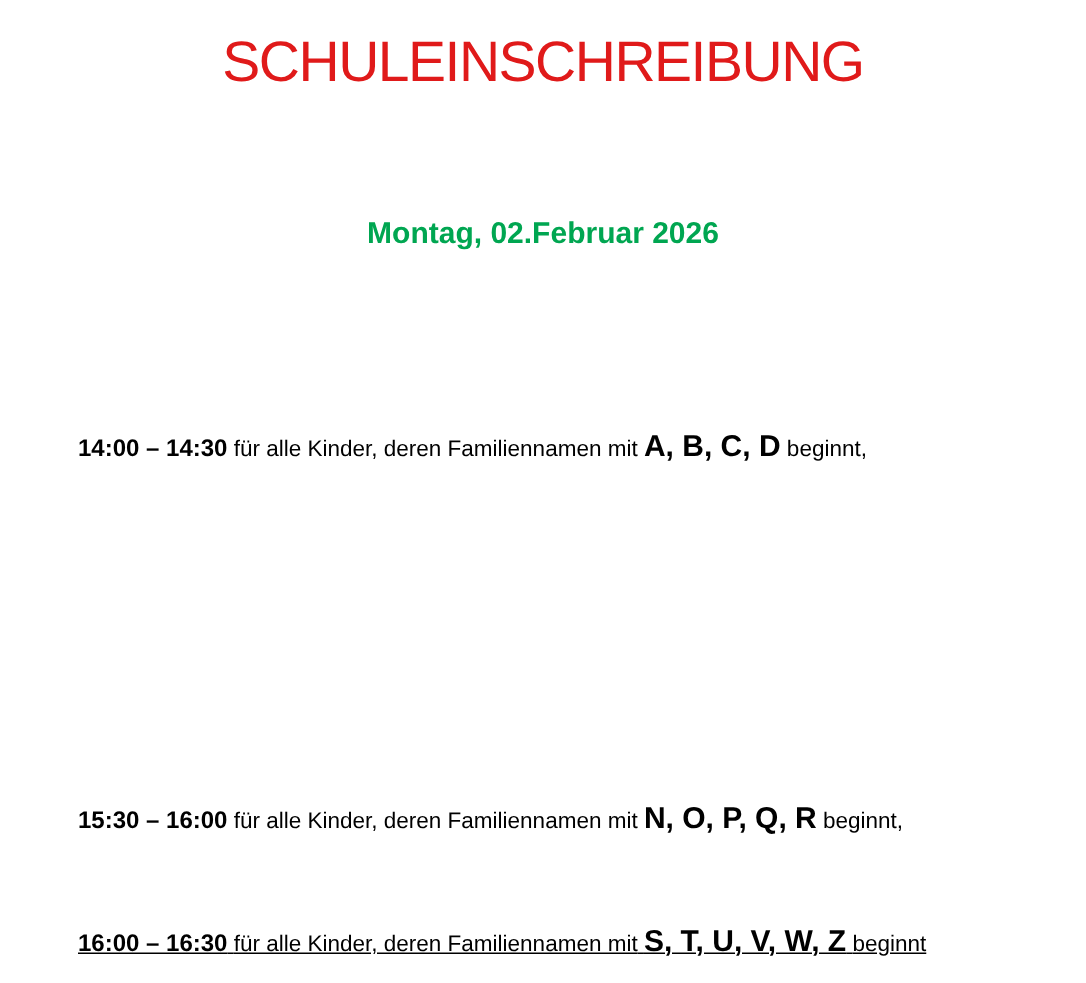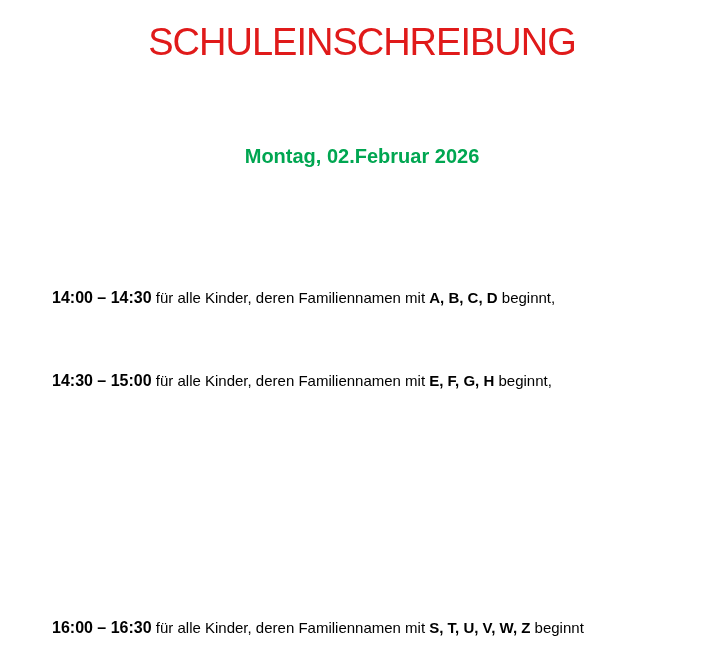--- a/index.html
+++ b/index.html
@@ -45,55 +45,55 @@
     right: 20px;
     font-size: 15px;
     line-height: 22px;
     white-space: nowrap;
     color: #000000;
   }
   .row-1 { top: 287px; }
   .row-2 { top: 370px; }
   .row-3 { top: 452px; }
   .row-4 { top: 535px; }
-  .row-5 { top: 617px; }
+  .row-5 { top: 617px; text-decoration: underline; }
   .time-range {
     font-weight: 700;
     font-size: 16px;
     margin-top: 44px;
   }
   .letters-group {
     font-weight: 700;
-    font-size: 15px;
+    font-size: 20px;
   }
 </style>
 </head>
 <body>
 
 <div class="page">
 
   <div class="doc-title">SCHULEINSCHREIBUNG</div>
 
   <div class="doc-date">Montag, 02.Februar 2026</div>
 
   <div class="schedule-row row-1">
     <span class="time-range">14:00 – 14:30</span>
     <span class="row-prefix">für alle Kinder, deren Familiennamen mit</span>
     <span class="letters-group">A, B, C, D</span>
     <span class="row-suffix">beginnt,</span>
   </div>
 
-  <div class="schedule-row row-2">
-    <span class="time-range">14:30 – 15:00</span>
+
+
+  <div class="schedule-row row-4">
+    <span class="time-range">15:30 – 16:00</span>
     <span class="row-prefix">für alle Kinder, deren Familiennamen mit</span>
-    <span class="letters-group">E, F, G, H</span>
+    <span class="letters-group">N, O, P, Q, R</span>
     <span class="row-suffix">beginnt,</span>
   </div>
-
-
 
   <div class="schedule-row row-5">
     <span class="time-range">16:00 – 16:30</span>
     <span class="row-prefix">für alle Kinder, deren Familiennamen mit</span>
     <span class="letters-group">S, T, U, V, W, Z</span>
     <span class="row-suffix">beginnt</span>
   </div>
 
 </div>
 

